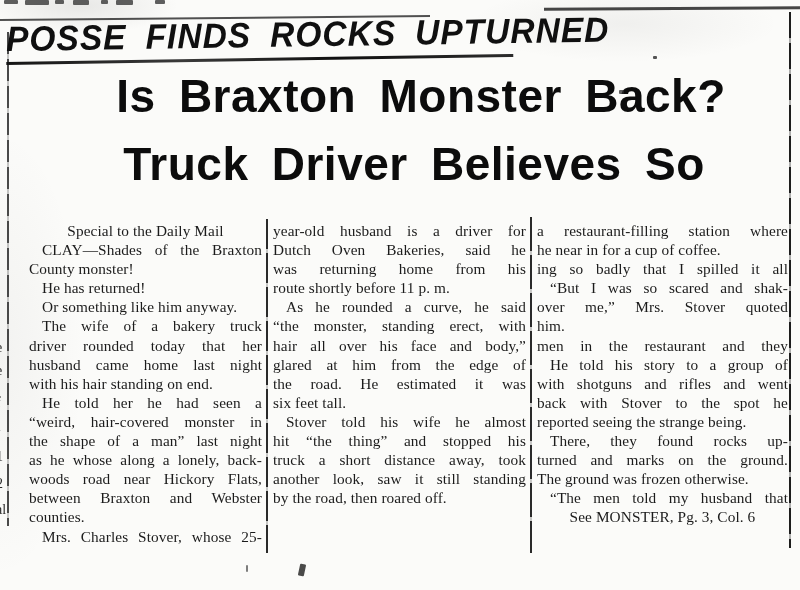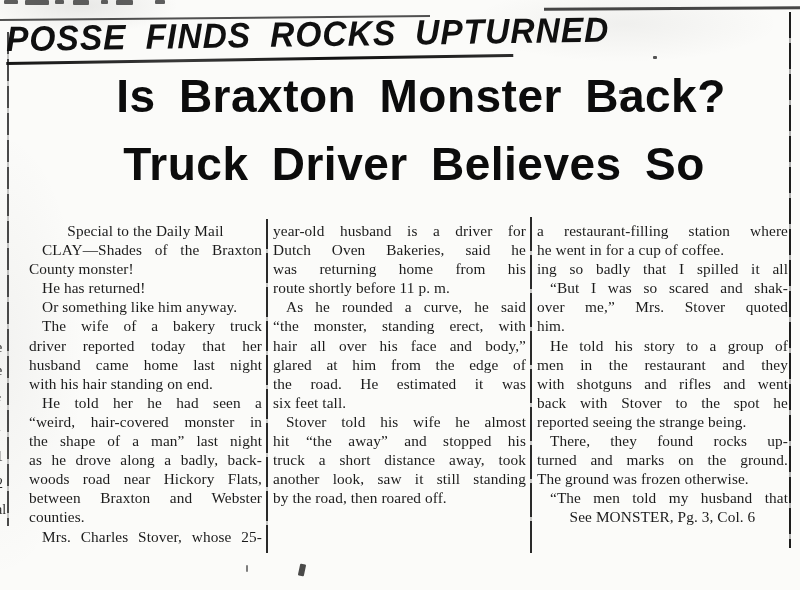--- a/index.html
+++ b/index.html
@@ -106,60 +106,60 @@
       <div class="frag">al</div>
     </div>
 
   <div class="col col1">
       <div class="line f-c f-b">Special to the Daily Mail</div>
       <div class="line f-i">CLAY—Shades of the Braxton</div>
       <div class="line f-l">County monster!</div>
       <div class="line f-i f-l">He has returned!</div>
       <div class="line f-i f-l">Or something like him anyway.</div>
       <div class="line f-i">The wife of a bakery truck</div>
-      <div class="line">driver reported today that her</div>
+      <div class="line">driver rounded today that her</div>
       <div class="line">husband came home last night</div>
       <div class="line f-l">with his hair standing on end.</div>
       <div class="line f-i">He told her he had seen a</div>
       <div class="line">“weird, hair-covered monster in</div>
       <div class="line">the shape of a man” last night</div>
-      <div class="line">as he drove along a badly, back-</div>
+      <div class="line">as he whose along a lonely, back-</div>
       <div class="line">woods road near Hickory Flats,</div>
       <div class="line">between Braxton and Webster</div>
       <div class="line f-l">counties.</div>
       <div class="line f-i">Mrs. Charles Stover, whose 25-</div>
     </div>
   <div class="vrule col-rule-1"></div>
   <div class="col col2">
       <div class="line">year-old husband is a driver for</div>
       <div class="line">Dutch Oven Bakeries, said he</div>
       <div class="line">was returning home from his</div>
       <div class="line f-l">route shortly before 11 p. m.</div>
       <div class="line f-i">As he rounded a curve, he said</div>
       <div class="line">“the monster, standing erect, with</div>
       <div class="line">hair all over his face and body,”</div>
       <div class="line">glared at him from the edge of</div>
       <div class="line">the road. He estimated it was</div>
       <div class="line f-l">six feet tall.</div>
       <div class="line f-i">Stover told his wife he almost</div>
-      <div class="line">hit “the away” and stopped his</div>
+      <div class="line">hit “the thing” and stopped his</div>
       <div class="line">truck a short distance away, took</div>
       <div class="line">another look, saw it still standing</div>
       <div class="line f-l">by the road, then roared off.</div>
     </div>
   <div class="vrule col-rule-2"></div>
   <div class="col col3">
       <div class="line">a restaurant-filling station where</div>
-      <div class="line f-l">he went in for a cup of coffee.</div>
+      <div class="line f-l">he near in for a cup of coffee.</div>
       <div class="line">ing so badly that I spilled it all</div>
       <div class="line f-i">“But I was so scared and shak-</div>
       <div class="line">over me,” Mrs. Stover quoted</div>
       <div class="line f-l">him.</div>
+      <div class="line">men in the restaurant and they</div>
       <div class="line f-i">He told his story to a group of</div>
-      <div class="line">men in the restaurant and they</div>
       <div class="line">with shotguns and rifles and went</div>
       <div class="line">back with Stover to the spot he</div>
       <div class="line f-l">reported seeing the strange being.</div>
       <div class="line f-i">There, they found rocks up-</div>
       <div class="line">turned and marks on the ground.</div>
       <div class="line f-l">The ground was frozen otherwise.</div>
       <div class="line f-i">“The men told my husband that</div>
       <div class="line f-c f-b">See MONSTER, Pg. 3, Col. 6</div>
     </div>
 

